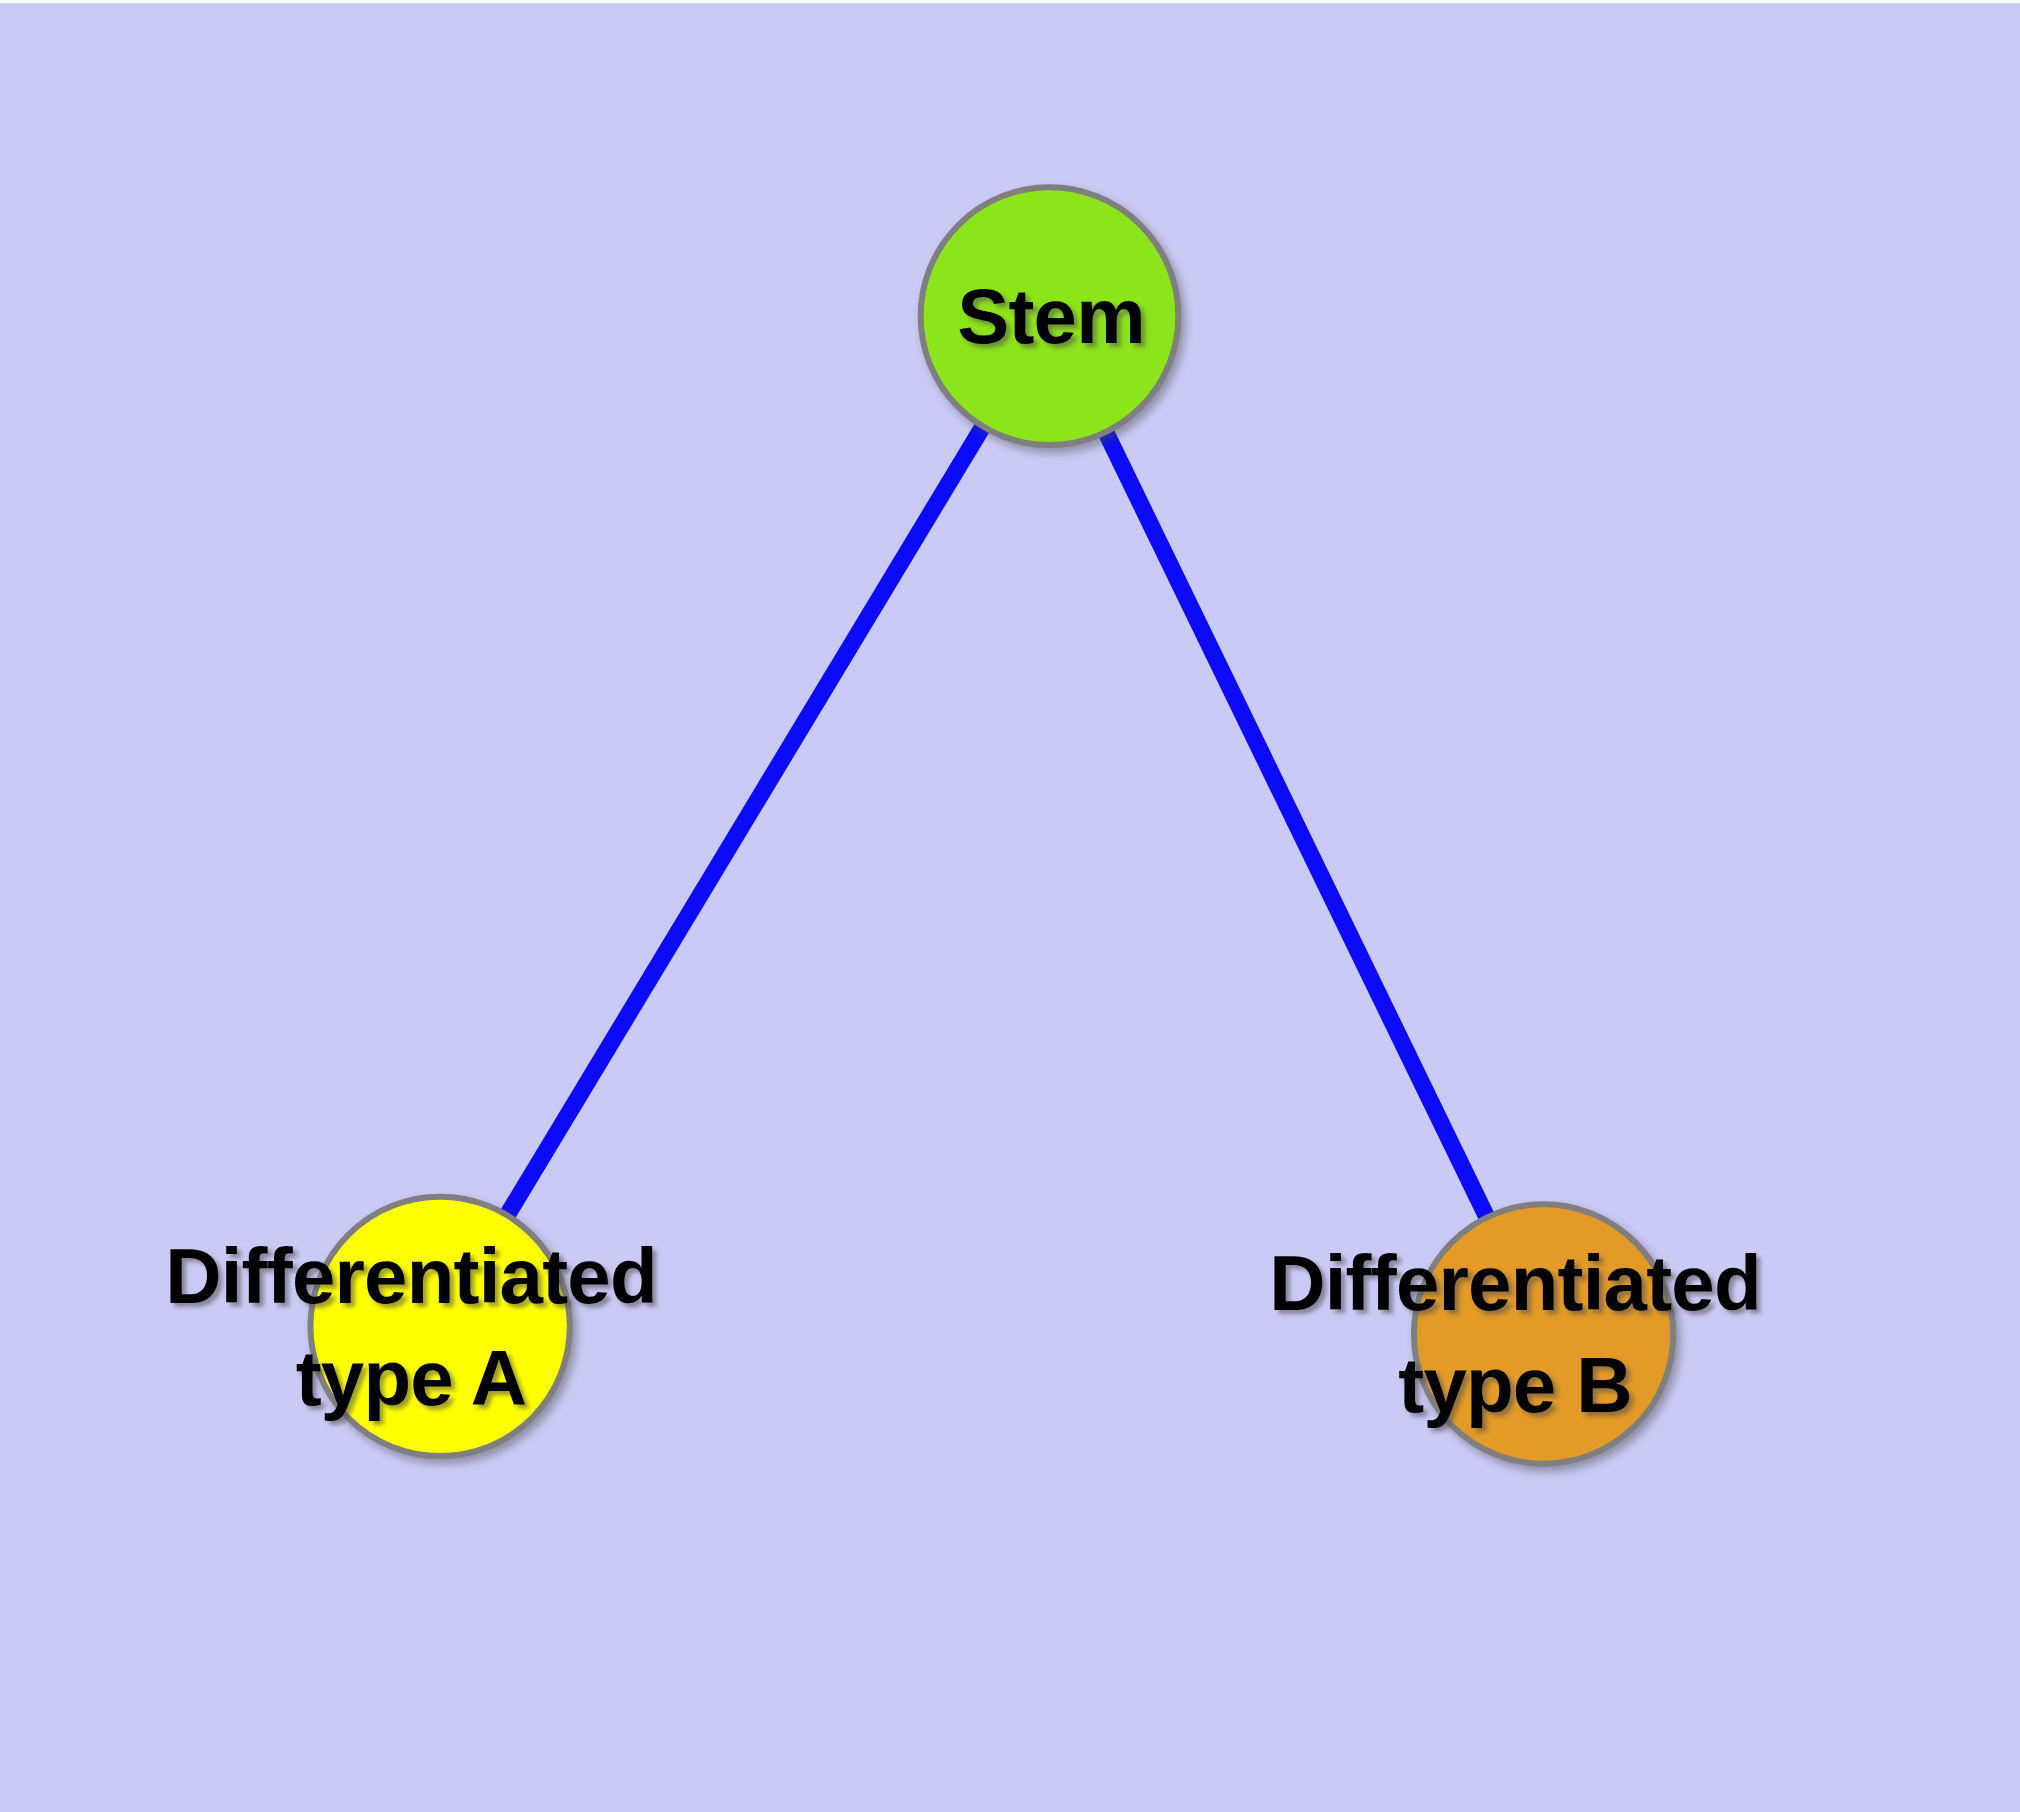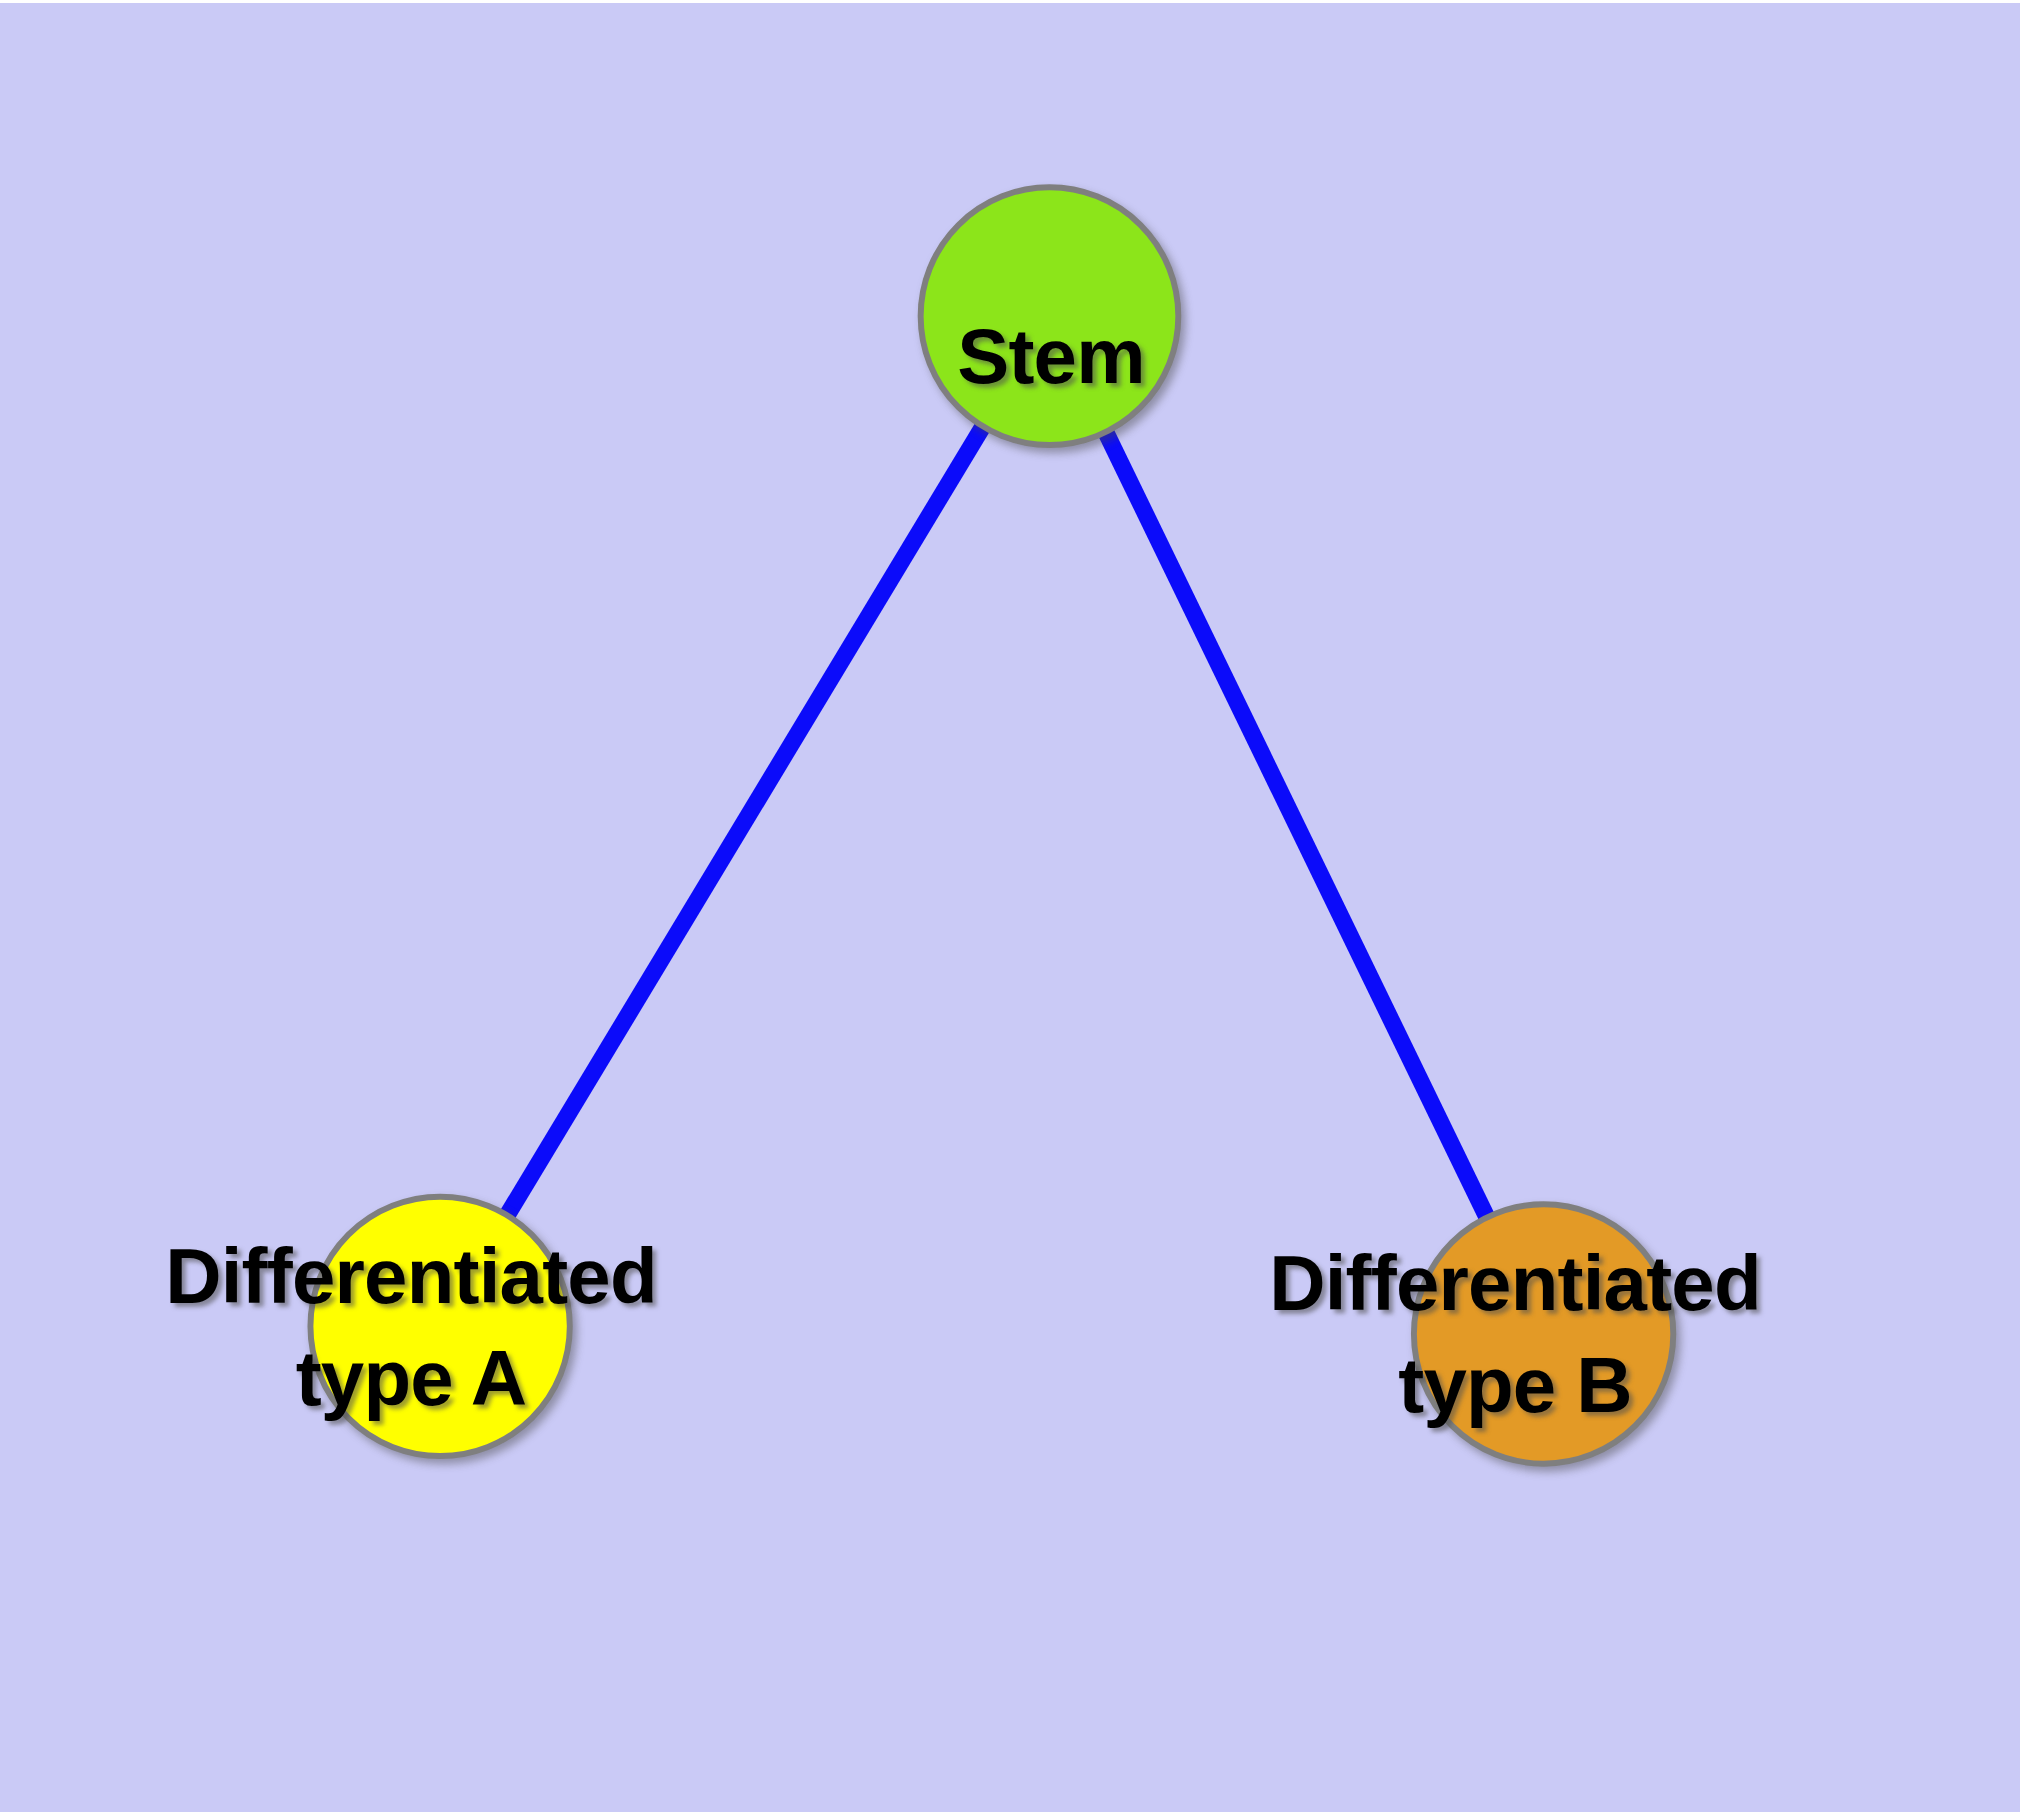--- a/index.html
+++ b/index.html
@@ -45,21 +45,21 @@
     text-align: center;
     font-weight: bold;
     font-size: 78px;
     line-height: 102px;
     color: #000000;
     white-space: pre-line;
     letter-spacing: -0.8px;
     text-shadow: 4.2px 4.2px 4.2px rgba(80, 80, 80, 0.55);
     pointer-events: none;
   }
-  .label-stem  { left: 712px;  top: 265px;  height: 102px; margin-top: 40px; }
+  .label-stem  { left: 712px;  top: 265px;  height: 102px; }
   .label-typeA { left: 72px;   top: 1225px; height: 203px; }
   .label-typeB { left: 1176px; top: 1232px; height: 203px; }
 </style>
 </head>
 <body>
 
 <div class="stage">
 
   <div class="top-strip"></div>
 

